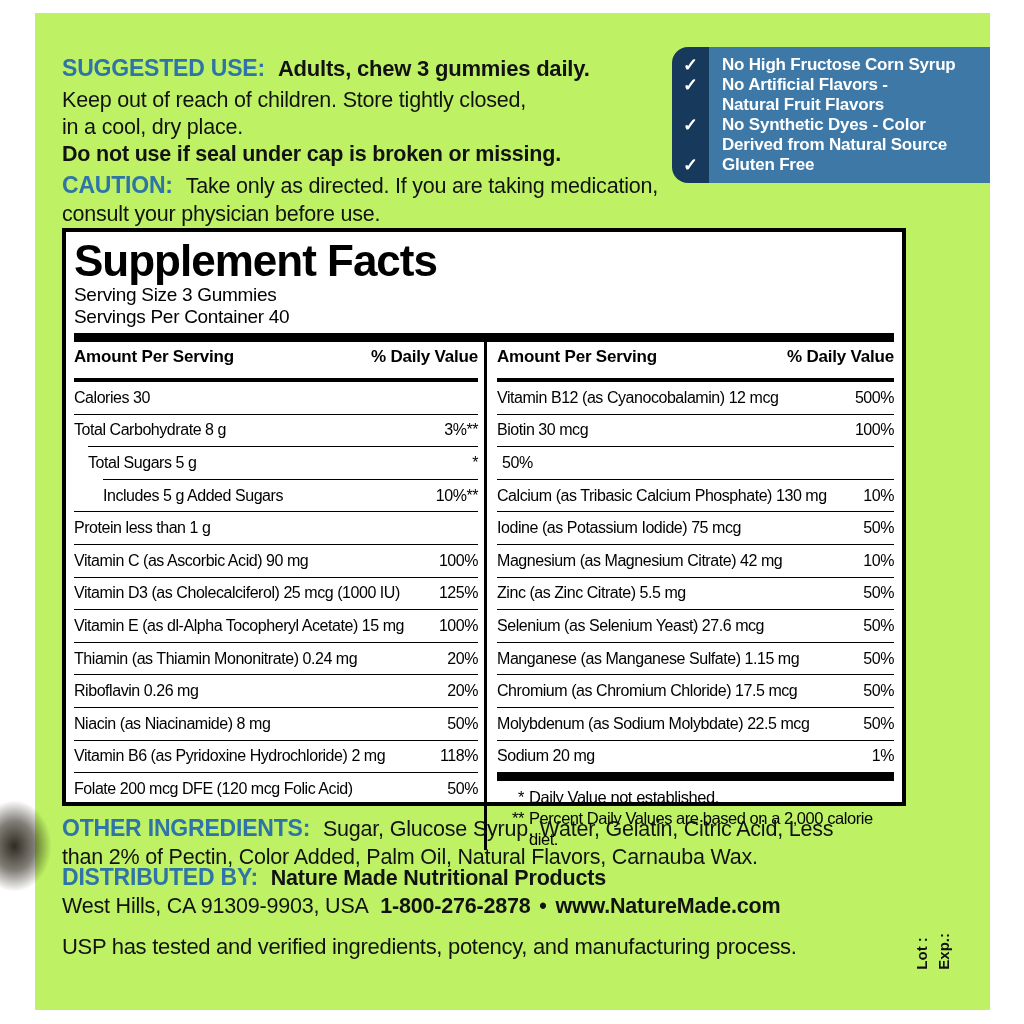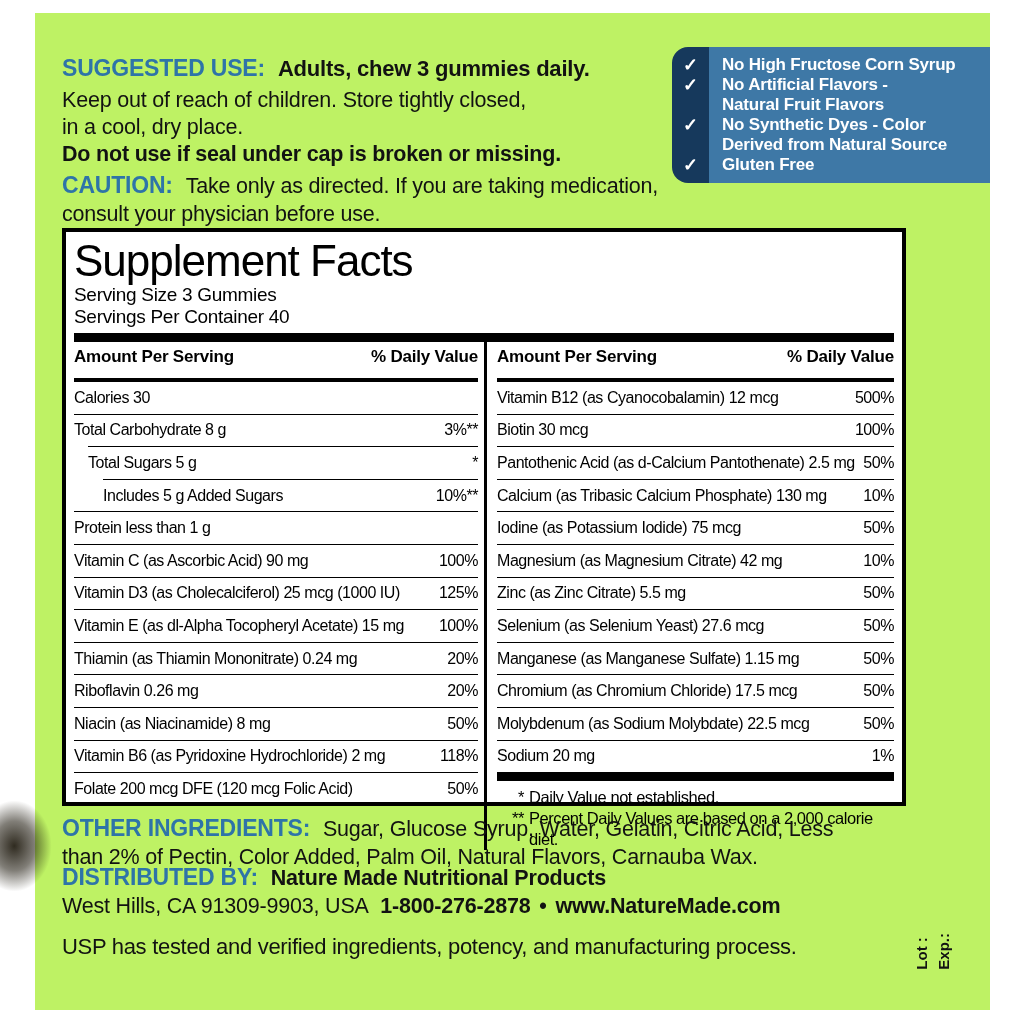--- a/index.html
+++ b/index.html
@@ -24,21 +24,21 @@
   
   .badge{position:absolute;right:0;top:34px;width:318px;border-radius:16px 0 0 16px;overflow:hidden;
     background:linear-gradient(90deg,#16395C 0 37px,#3E78A6 37px 100%);padding:8px 0;}
   .badge-item{display:flex;}
   .badge-check{flex:0 0 37px;color:#fff;font-weight:bold;font-size:18px;line-height:20px;text-align:center;}
   .badge-text{flex:1;color:#fff;font-weight:bold;font-size:17px;line-height:20px;padding-left:13px;padding-right:16px;}
 
   
   .facts{position:absolute;left:27px;top:215px;width:844px;height:578px;box-sizing:border-box;
     background:#fff;border:4px solid #000;padding:3px 8px;color:#000;}
-  .facts-title{font-size:44px;line-height:47px;font-weight:normal;letter-spacing:-1px;margin-top:2px;}
+  .facts-title{font-size:44px;line-height:47px;font-weight:bold;letter-spacing:-1px;margin-top:2px;}
   .serving{font-size:19px;line-height:22px;letter-spacing:-0.3px;}
   .bar-thick{height:9px;background:#000;margin-top:5px;}
   .cols{display:flex;align-items:stretch;}
   .col{box-sizing:border-box;}
   .col-left{flex:0 0 410px;padding-right:6px;}
   .col-divider{flex:0 0 3px;background:#000;}
   .col-right{flex:1;padding-left:10px;}
   .col-header{display:flex;justify-content:space-between;align-items:center;
     font-weight:bold;font-size:17px;line-height:18px;padding:6px 0 12px;}
   .header-rule{height:4px;background:#000;}
@@ -188,21 +188,20 @@
 
         <div class="frow first">
           <span class="name">Vitamin B12 (as Cyanocobalamin) 12 mcg</span>
           <span class="val">500%</span>
         </div>
         <div class="frow">
           <span class="name">Biotin 30 mcg</span>
           <span class="val">100%</span>
         </div>
         <div class="frow">
-          <span class="name">Pantothenic Acid (as d-Calcium Pantothenate) 2.5 mg</span>
           <span class="val">50%</span>
         </div>
         <div class="frow">
           <span class="name">Calcium (as Tribasic Calcium Phosphate) 130 mg</span>
           <span class="val">10%</span>
         </div>
         <div class="frow">
           <span class="name">Iodine (as Potassium Iodide) 75 mcg</span>
           <span class="val">50%</span>
         </div>

